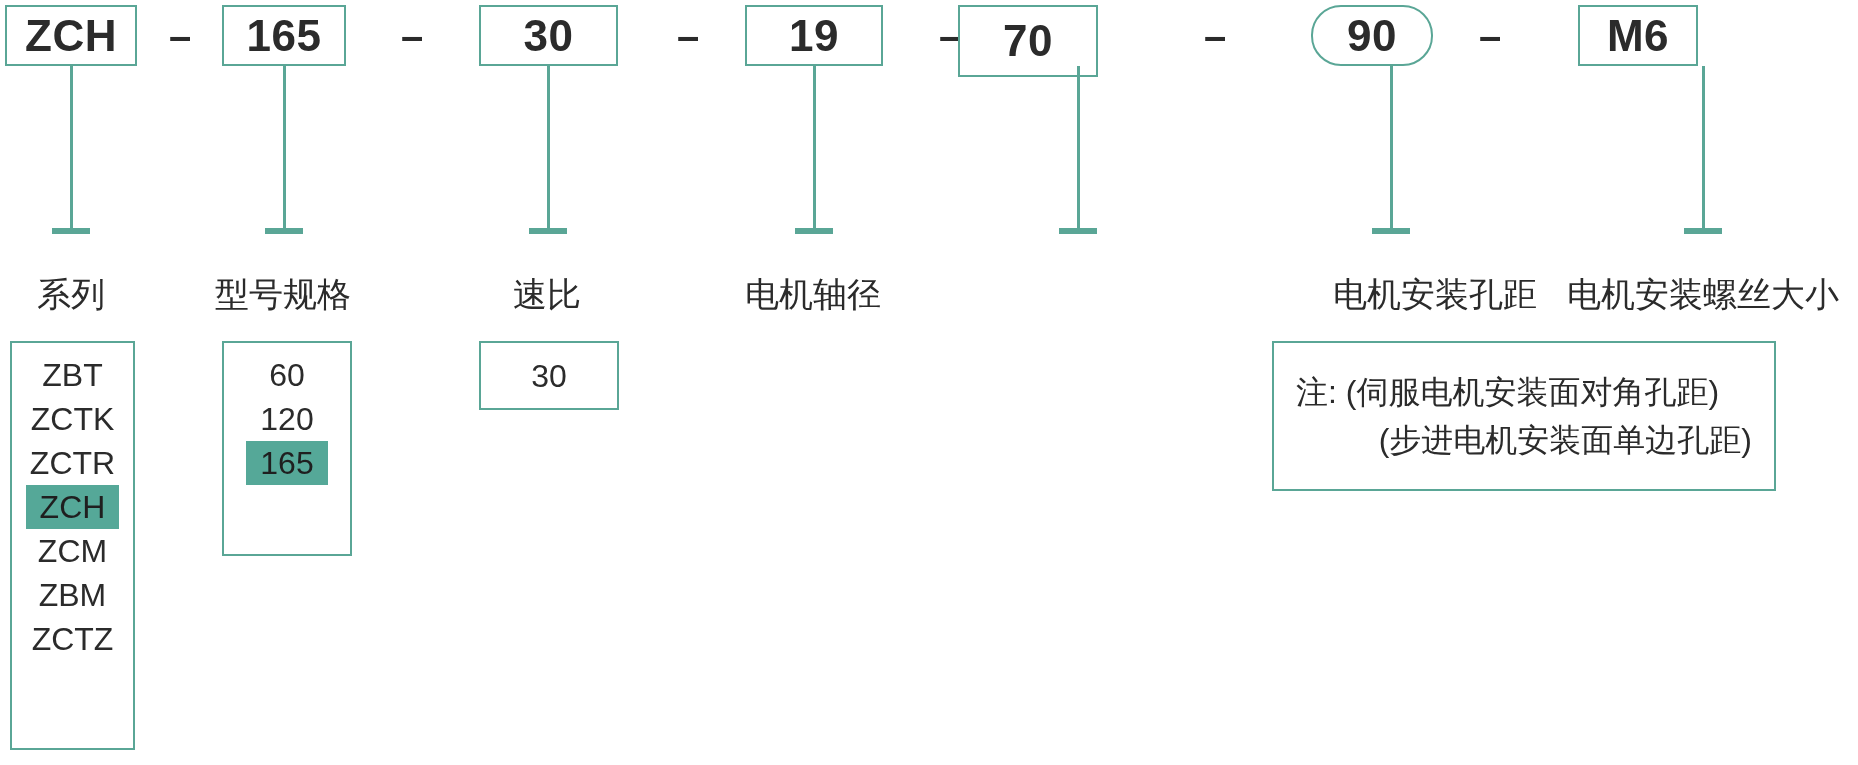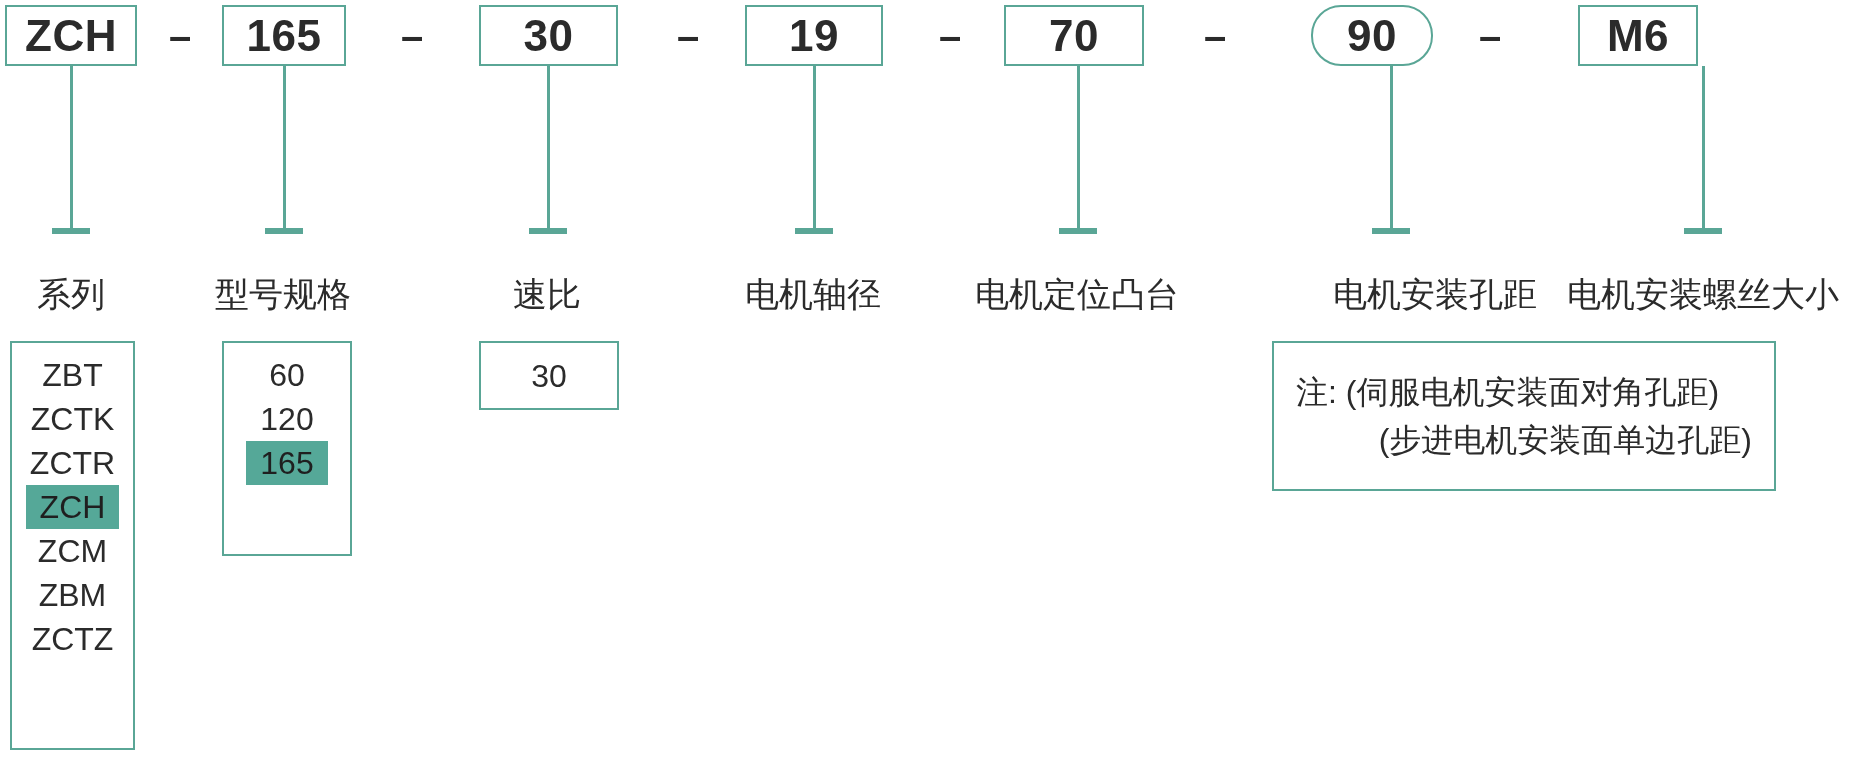--- a/index.html
+++ b/index.html
@@ -127,21 +127,21 @@
   <div class="code-box" style="left:479px; top:5px; width:139px; height:61px;">
     <span>30</span>
   </div>
   <div class="dash" style="left:668px; top:18px; width:40px; height:36px;">–</div>
 
   <div class="code-box" style="left:745px; top:5px; width:138px; height:61px;">
     <span>19</span>
   </div>
   <div class="dash" style="left:930px; top:18px; width:40px; height:36px;">–</div>
 
-  <div class="code-box" style="left:1004px; top:5px; width:140px; height:61px;">
+  <div class="code-box" style="left:958px; top:5px; width:140px; height:72px;">
     <span>70</span>
   </div>
   <div class="dash" style="left:1195px; top:18px; width:40px; height:36px;">–</div>
 
   <div class="code-box" style="left:1311px; top:5px; width:122px; height:61px;border-radius:30px;">
     <span>90</span>
   </div>
   <div class="dash" style="left:1470px; top:18px; width:40px; height:36px;">–</div>
 
   <div class="code-box" style="left:1578px; top:5px; width:120px; height:61px;">
@@ -166,21 +166,20 @@
   <div class="stem" style="left:1390px; top:66px; height:165px;"></div>
   <div class="tbar" style="left:1372px; top:228px;"></div>
 
   <div class="stem" style="left:1702px; top:66px; height:165px;"></div>
   <div class="tbar" style="left:1684px; top:228px;"></div>
 
   <div class="field-label" style="left:0px; top:272px; width:142px;">系列</div>
   <div class="field-label" style="left:180px; top:272px; width:206px;">型号规格</div>
   <div class="field-label" style="left:477px; top:272px; width:140px;">速比</div>
   <div class="field-label" style="left:709px; top:272px; width:208px;">电机轴径</div>
-  <div class="field-label" style="left:942px; top:272px; width:270px;">电机定位凸台</div>
   <div class="field-label" style="left:1300px; top:272px; width:270px;">电机安装孔距</div>
   <div class="field-label" style="left:1533px; top:272px; width:340px;">电机安装螺丝大小</div>
 
   <div class="option-panel" style="left:10px; top:341px; width:125px; height:409px; padding-top:10px;">
     <div class="option-item">ZBT</div>
     <div class="option-item">ZCTK</div>
     <div class="option-item">ZCTR</div>
     <div class="option-item selected">ZCH</div>
     <div class="option-item">ZCM</div>
     <div class="option-item">ZBM</div>

